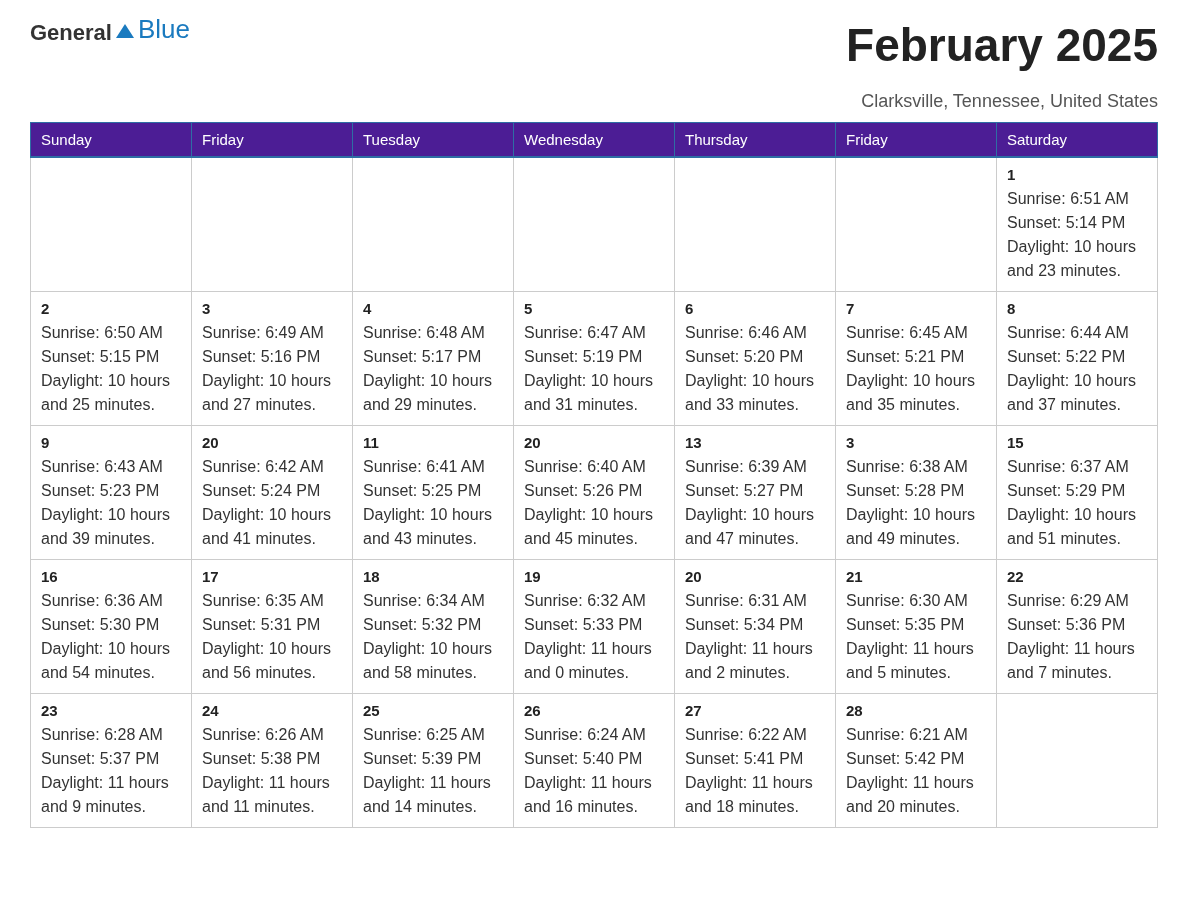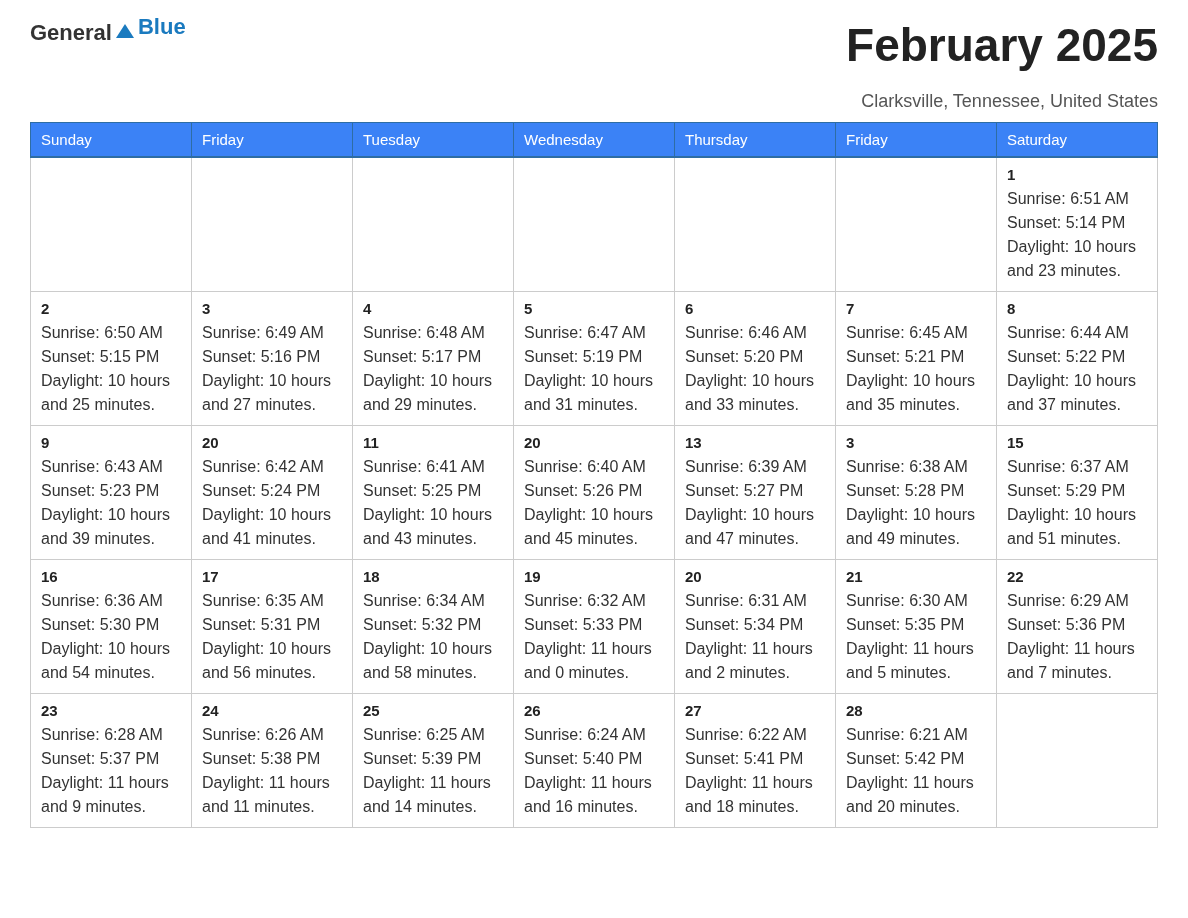--- a/index.html
+++ b/index.html
@@ -20,22 +20,22 @@
       display: flex;
       align-items: center;
       gap: 0;
     }
     .logo-text-general {
       font-size: 22px;
       font-weight: bold;
       color: #333;
     }
     .logo-text-blue {
-      font-size: 22px;
-      font-weight: bold;
+      font-size: 26px;
+      font-weight: normal;
       color: #1a7abf;
     }
     .title-section {
       text-align: right;
     }
     .month-title {
       font-size: 46px;
       font-weight: bold;
       color: #222;
       line-height: 1.1;
@@ -44,21 +44,21 @@
       font-size: 18px;
       color: #555;
       margin-top: 20px;
     }
     .calendar {
       width: 100%;
       border-collapse: collapse;
       margin-top: 10px;
     }
     .calendar th {
-      background-color: #3b82f6;
+      background-color: #4c1d95;
       color: #fff;
       font-size: 15px;
       font-weight: normal;
       padding: 8px 10px;
       text-align: left;
       border: 1px solid #2e6da4;
     }
     .calendar td {
       vertical-align: top;
       padding: 8px 10px;

